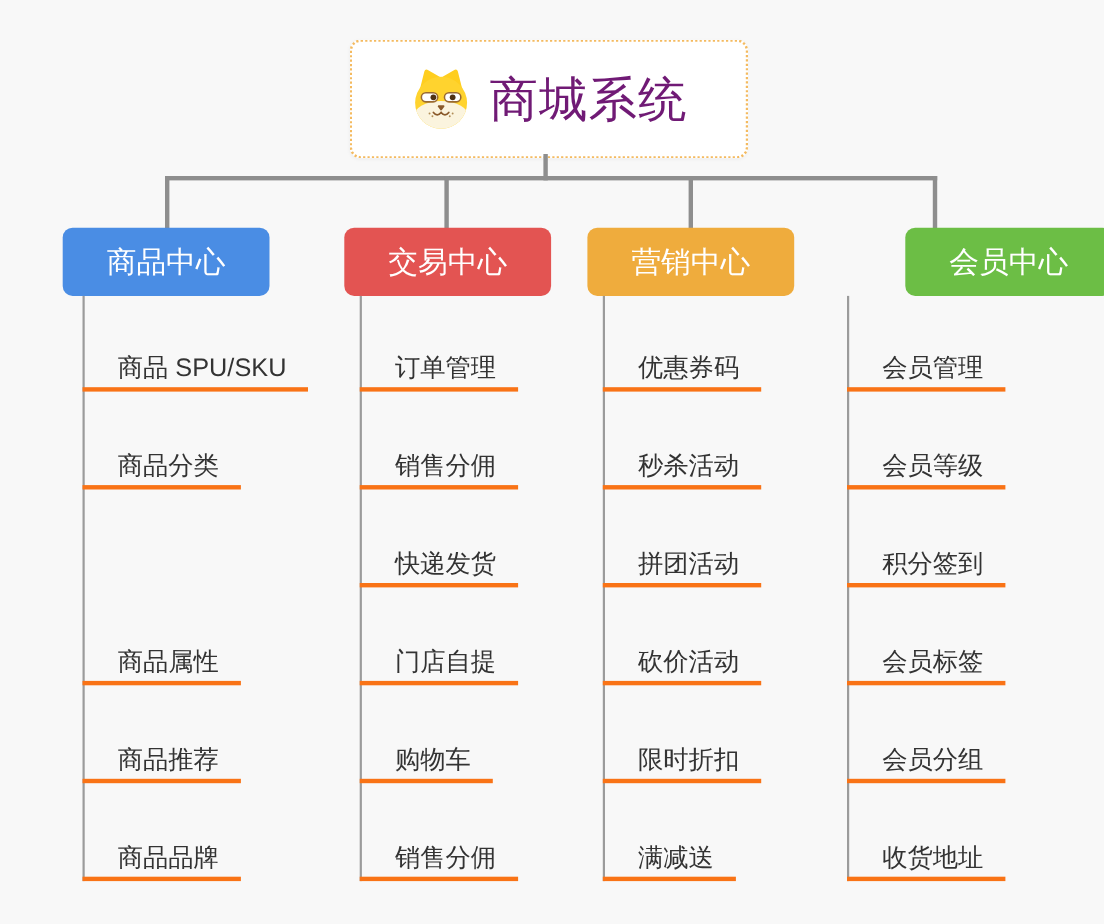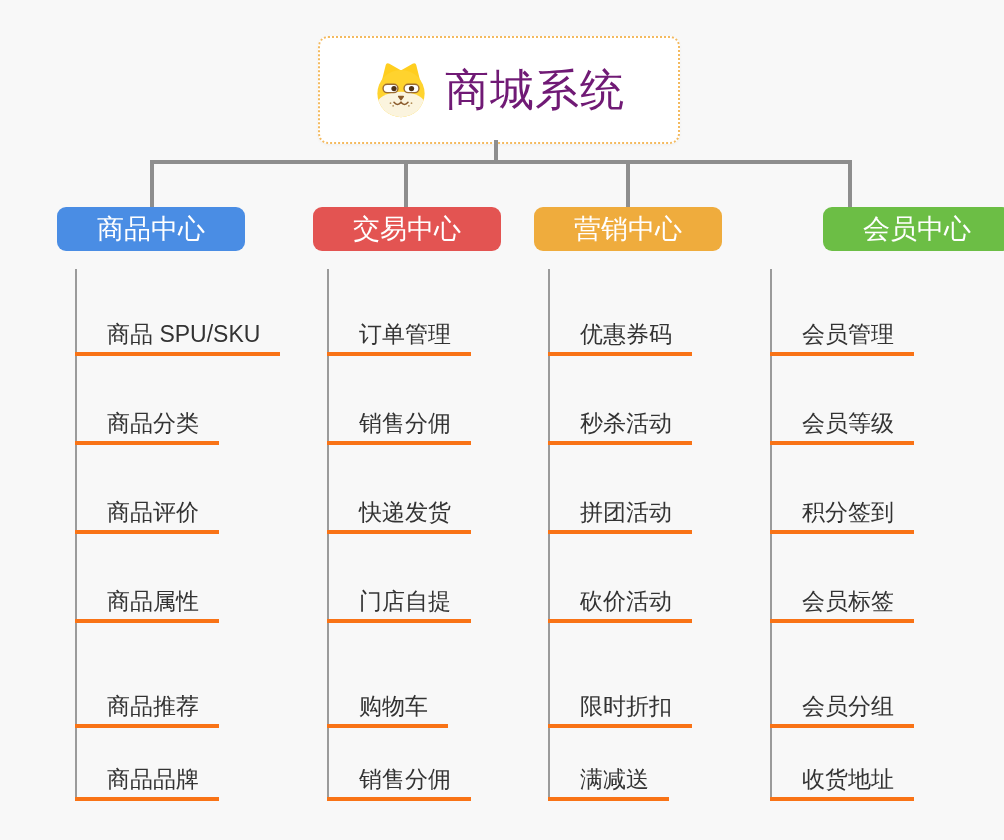--- a/index.html
+++ b/index.html
@@ -27,21 +27,21 @@
 
   
   .line{position:absolute;background:#8e8e8e;}
   .stem{left:494px;top:140px;width:4px;height:24px;}
   .hbar{left:150px;top:160px;width:702px;height:4px;}
   .drop{top:160px;width:4px;height:48px;}
   .d1{left:150px;} .d2{left:404px;} .d3{left:626px;} .d4{left:848px;}
 
   
   .branch{
-    position:absolute;top:207px;width:188px;height:44px;
+    position:absolute;top:207px;width:188px;height:62px;
     border-radius:9px;color:#ffffff;font-size:27px;
     display:flex;align-items:center;justify-content:center;
     white-space:nowrap;
   }
   .b1{left:57px;background:#4a8de4;}
   .b2{left:313px;background:#e35452;}
   .b3{left:534px;background:#efac3d;}
   .b4{left:782px;background:#6cbe45;margin-left:41px;}
 
   
@@ -51,21 +51,21 @@
   
   .item{
     position:absolute;
     font-size:23px;color:#333333;line-height:28px;
     padding:0 20px 4px 32px;
     border-bottom:4px solid #f97316;
     white-space:nowrap;
   }
   .c1{left:75px;} .c2{left:327px;} .c3{left:548px;} .c4{left:770px;}
   .r1{top:320px;} .r2{top:409px;} .r3{top:498px;}
-  .r4{top:587px;} .r5{top:676px;margin-top:16px;} .r6{top:765px;}
+  .r4{top:587px;} .r5{top:676px;} .r6{top:765px;}
 </style>
 </head>
 <body>
 
 <div class="canvas">
 
   <div class="root-node">
     <span class="dog">
       <svg viewBox="0 0 64 64" xmlns="http://www.w3.org/2000/svg" aria-hidden="true">
         <defs>
@@ -104,21 +104,20 @@
   <div class="branch b3">营销中心</div>
   <div class="branch b4">会员中心</div>
 
   <div class="vline v1"></div>
   <div class="vline v2"></div>
   <div class="vline v3"></div>
   <div class="vline v4"></div>
 
   <div class="item c1 r1">商品 SPU/SKU</div>
   <div class="item c1 r2">商品分类</div>
-  <div class="item c1 r3">商品评价</div>
   <div class="item c1 r4">商品属性</div>
   <div class="item c1 r5">商品推荐</div>
   <div class="item c1 r6">商品品牌</div>
 
   <div class="item c2 r1">订单管理</div>
   <div class="item c2 r2">销售分佣</div>
   <div class="item c2 r3">快递发货</div>
   <div class="item c2 r4">门店自提</div>
   <div class="item c2 r5">购物车</div>
   <div class="item c2 r6">销售分佣</div>

